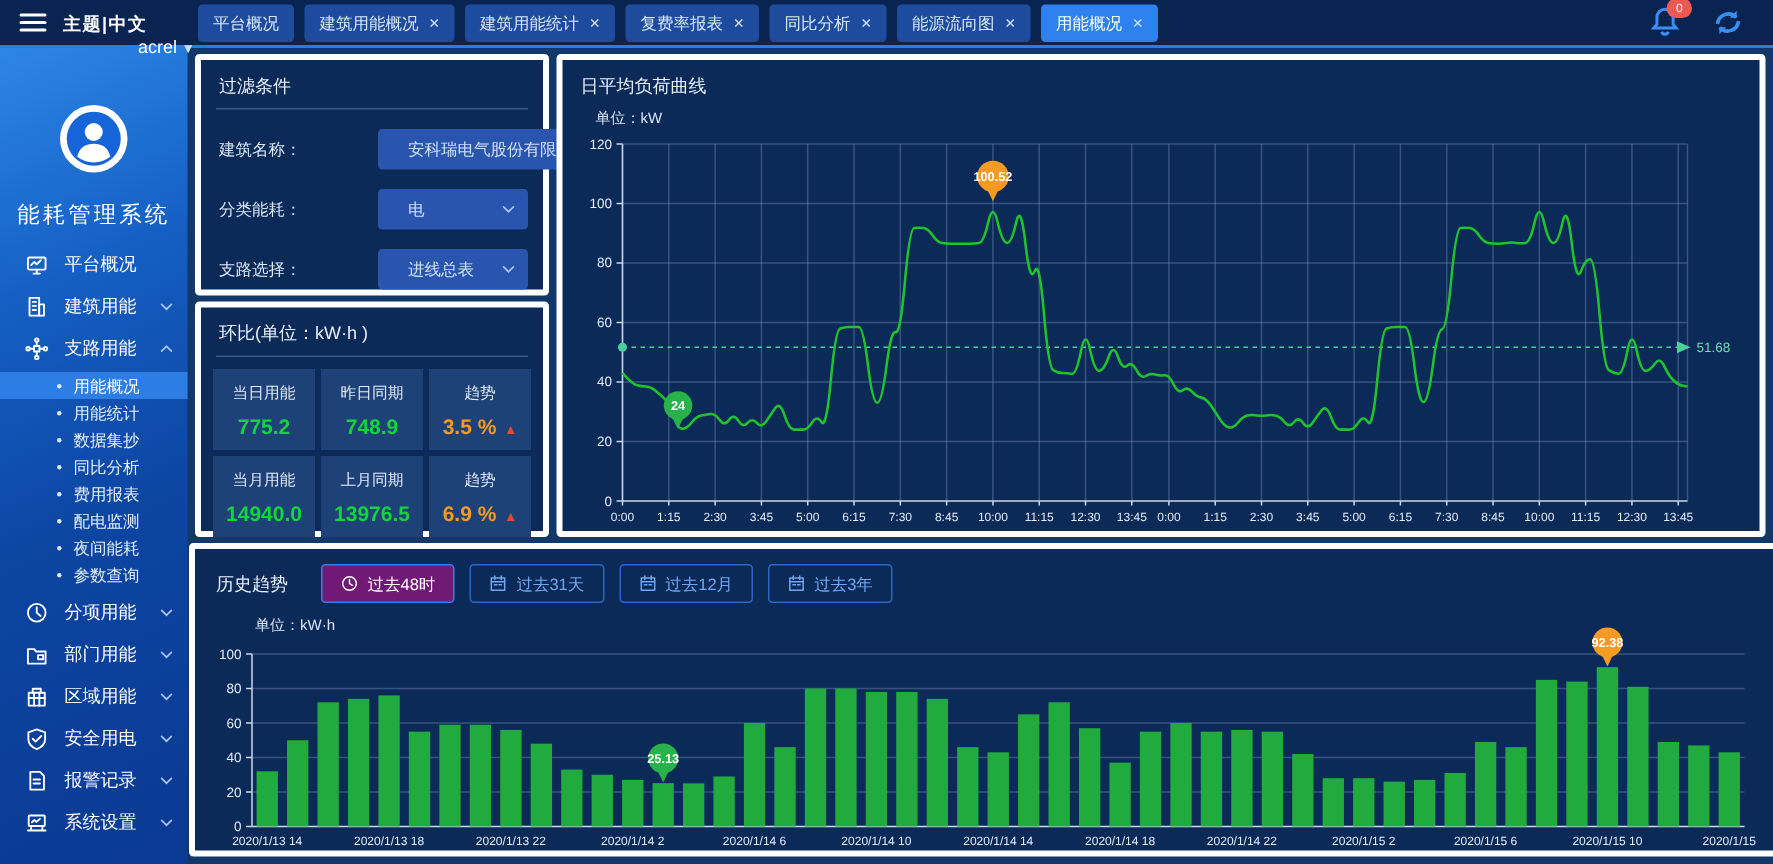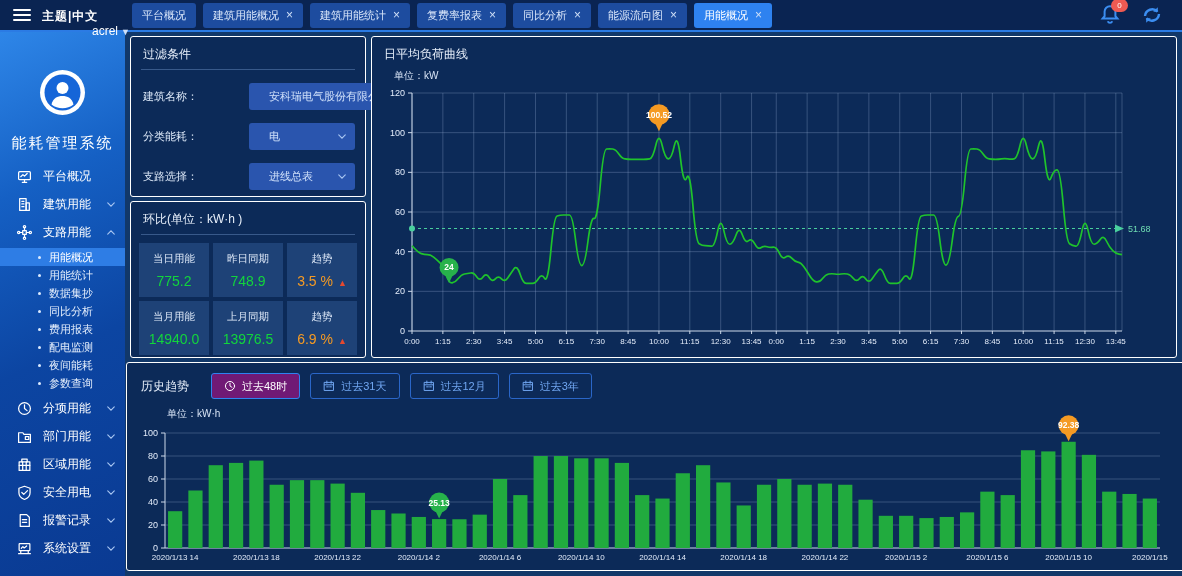--- a/index.html
+++ b/index.html
@@ -31,36 +31,36 @@
   .app-title{position:absolute;left:0;top:102px;width:125px;text-align:center;color:#fff;font-size:15px;letter-spacing:2px;}
   .menu{position:absolute;left:0;top:130px;width:125px;}
   .mi{height:28px;display:flex;align-items:center;padding-left:17px;color:#fff;font-size:12px;cursor:pointer;position:relative;}
   .mi .lab{margin-left:11px;}
   .mi .chev{position:absolute;right:9px;top:11px;}
   .sub{padding:2px 0;}
   .si{height:18px;display:flex;align-items:center;padding-left:38px;color:#e4eefc;font-size:11px;cursor:pointer;}
   .si .dot{width:3px;height:3px;border-radius:50%;background:#dcebff;margin-right:8px;}
   .si.active{background:#2e7de5;color:#fff;}
   
-  .panel{position:absolute;background:#0c2a58;border:1px solid #ffffff;border-radius:3px;box-sizing:border-box;}
+  .panel{position:absolute;background:#0c2a58;border:4px solid #ffffff;border-radius:3px;box-sizing:border-box;}
   .p-filter{left:130px;top:36px;width:236px;height:161px;}
   .p-huanbi{left:130px;top:201px;width:236px;height:157px;}
   .p-line{left:371px;top:36px;width:806px;height:322px;}
   .p-hist{left:126px;top:362px;width:1126px;height:209px;}
   .p-title{color:#e8f0fb;font-size:12px;padding:9px 12px 6px 12px;}
   .p-hr{border-bottom:1px solid rgba(130,165,220,.38);margin:0 10px;}
   .f-row{display:flex;align-items:center;margin:13px 10px 0 12px;gap:44px;}
   .f-row .fl{width:62px;font-size:11px;color:#dce8f8;flex:none;}
   .f-sel{flex:1;height:27px;background:#2a55ae;border-radius:3px;display:flex;align-items:center;
          padding:0 8px 0 20px;cursor:pointer;}
   .f-sel .fv{flex:1;font-size:11px;color:#cfe0fa;white-space:nowrap;overflow:hidden;}
   .hb-grid{display:grid;grid-template-columns:1fr 1fr 1fr;grid-template-rows:1fr 1fr;gap:4px;margin:8px 8px 0 8px;height:112px;}
   .hb-cell{background:#1e4277;display:flex;flex-direction:column;align-items:center;justify-content:center;gap:7px;}
   .hb-lab{font-size:10.5px;color:#dde8f8;}
-  .hb-val{font-size:14px;font-weight:normal;color:#12d53c;}
+  .hb-val{font-size:14px;font-weight:bold;color:#12d53c;}
   .hb-val.trend{color:#f59a23;}
   .hb-val .tri{color:#e5492f;font-size:9px;margin-left:5px;}
   .unit-label{font-size:10px;color:#d8e4f6;}
   .p-line .unit-label{position:absolute;left:22px;top:32px;}
   .chart-box{position:absolute;}
   .lc-box{left:8px;top:46px;width:790px;height:272px;}
   .hist-head{position:absolute;left:14px;top:10px;display:flex;align-items:center;gap:10px;}
   .hist-title{color:#e8f0fb;font-size:12px;margin-right:12px;}
   .rbtn{display:flex;align-items:center;gap:6px;height:24px;padding:0 12px;border-radius:3px;font-size:11px;
         color:#71a7f2;border:1px solid #2a66c8;cursor:pointer;background:transparent;}

